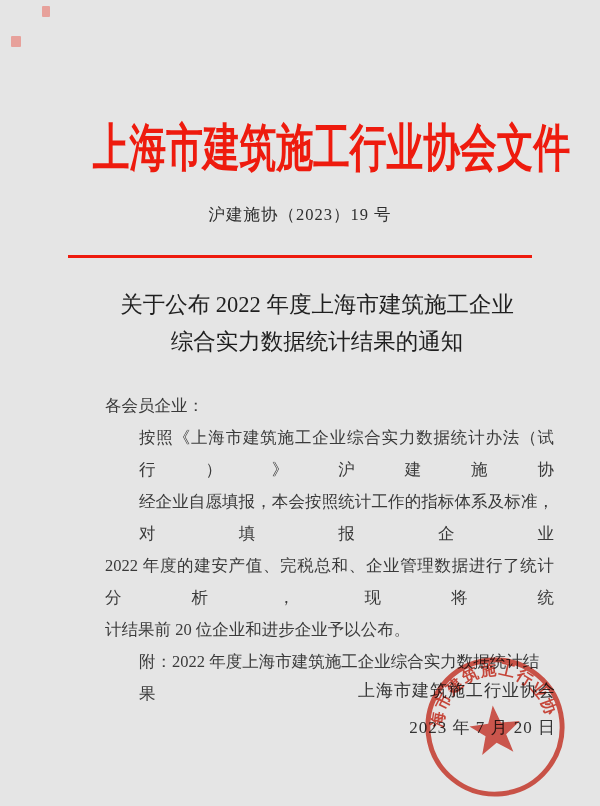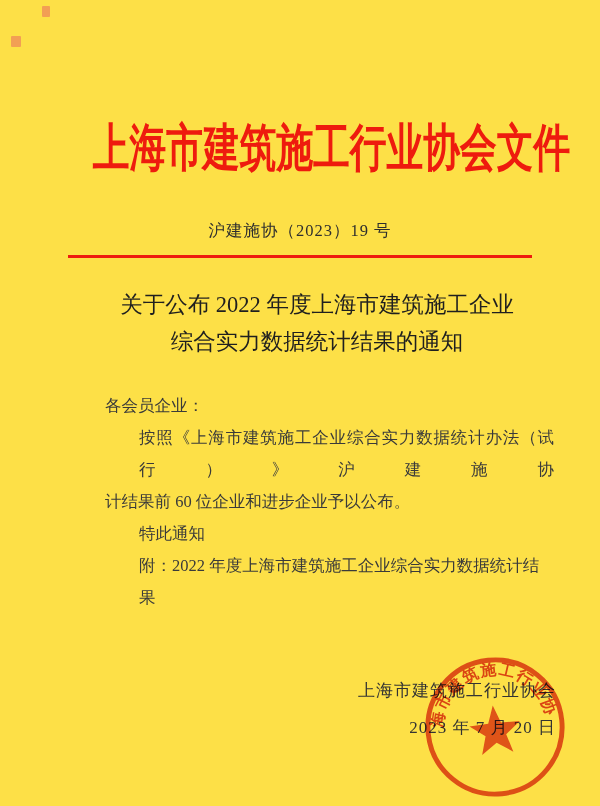--- a/index.html
+++ b/index.html
@@ -1,38 +1,38 @@
 <!DOCTYPE html>
 <html style="--red: #ee1b0e; --seal-red: #d93a2b;"><head>
 <meta charset="utf-8">
 <style>
   html,body{margin:0;padding:0;background:#ffffff;}
   .page{
     position:relative;
     width:600px;height:806px;
-    background:#fde047;
+    background:#e5e5e5;
     overflow:hidden;
     font-family:"Liberation Serif","DejaVu Serif",serif;
   }
   .artifact{position:absolute;background:#e96a5e;opacity:.55;border-radius:1px;}
   .artifact.a1{left:42px;top:6px;width:8px;height:11px;}
   .artifact.a2{left:11px;top:36px;width:10px;height:11px;}
 
   .org-header{
     position:absolute;top:116px;left:0;width:100%;
     text-align:center;line-height:64px;white-space:nowrap;
   }
   .org-header-text{
     display:inline-block;
     font-size:51px;font-weight:bold;color:var(--red,#ee1b0e);
     transform:scaleX(0.72);transform-origin:center;
     letter-spacing:0px;white-space:nowrap;
   }
   .doc-number{
-    position:absolute;top:220px;left:0;width:100%;
+    position:absolute;top:204px;left:0;width:100%;
     text-align:center;font-size:16.5px;color:#2e2e2e;letter-spacing:1px;
   }
   .red-line{
     position:absolute;top:255px;left:68px;width:464px;height:3px;
     background:var(--red,#e8352a);
   }
   .title{
     position:absolute;top:286px;left:17px;width:100%;
     text-align:center;color:#1f1f1f;
     font-size:22.5px;font-weight:normal;line-height:37px;
@@ -78,22 +78,23 @@
   <div class="red-line"></div>
 
   <div class="title">
     <span>关于公布 2022 年度上海市建筑施工企业</span>
     <span>综合实力数据统计结果的通知</span>
   </div>
 
   <div class="body">
     <div class="line">各会员企业：</div>
     <div class="line indent fill">按照《上海市建筑施工企业综合实力数据统计办法（试行）》沪建施协</div>
-    <div class="line">计结果前 60 位企业和进步企业予以公布。</div>
-    <div class="line indent">特此通知</div>
+    <div class="line indent fill">经企业自愿填报，本会按照统计工作的指标体系及标准，对填报企业</div>
+    <div class="line fill">2022 年度的建安产值、完税总和、企业管理数据进行了统计分析，现将统</div>
+    <div class="line">计结果前 20 位企业和进步企业予以公布。</div>
     <div class="line indent">附：2022 年度上海市建筑施工企业综合实力数据统计结果</div>
   </div>
 
   <div class="sign-block">
     <div class="signature">上海市建筑施工行业协会</div>
     <div class="date">2023 年 7 月 20 日</div>
   </div>
 
   <div class="seal">
     <svg viewBox="0 0 150 150" xmlns="http://www.w3.org/2000/svg">

